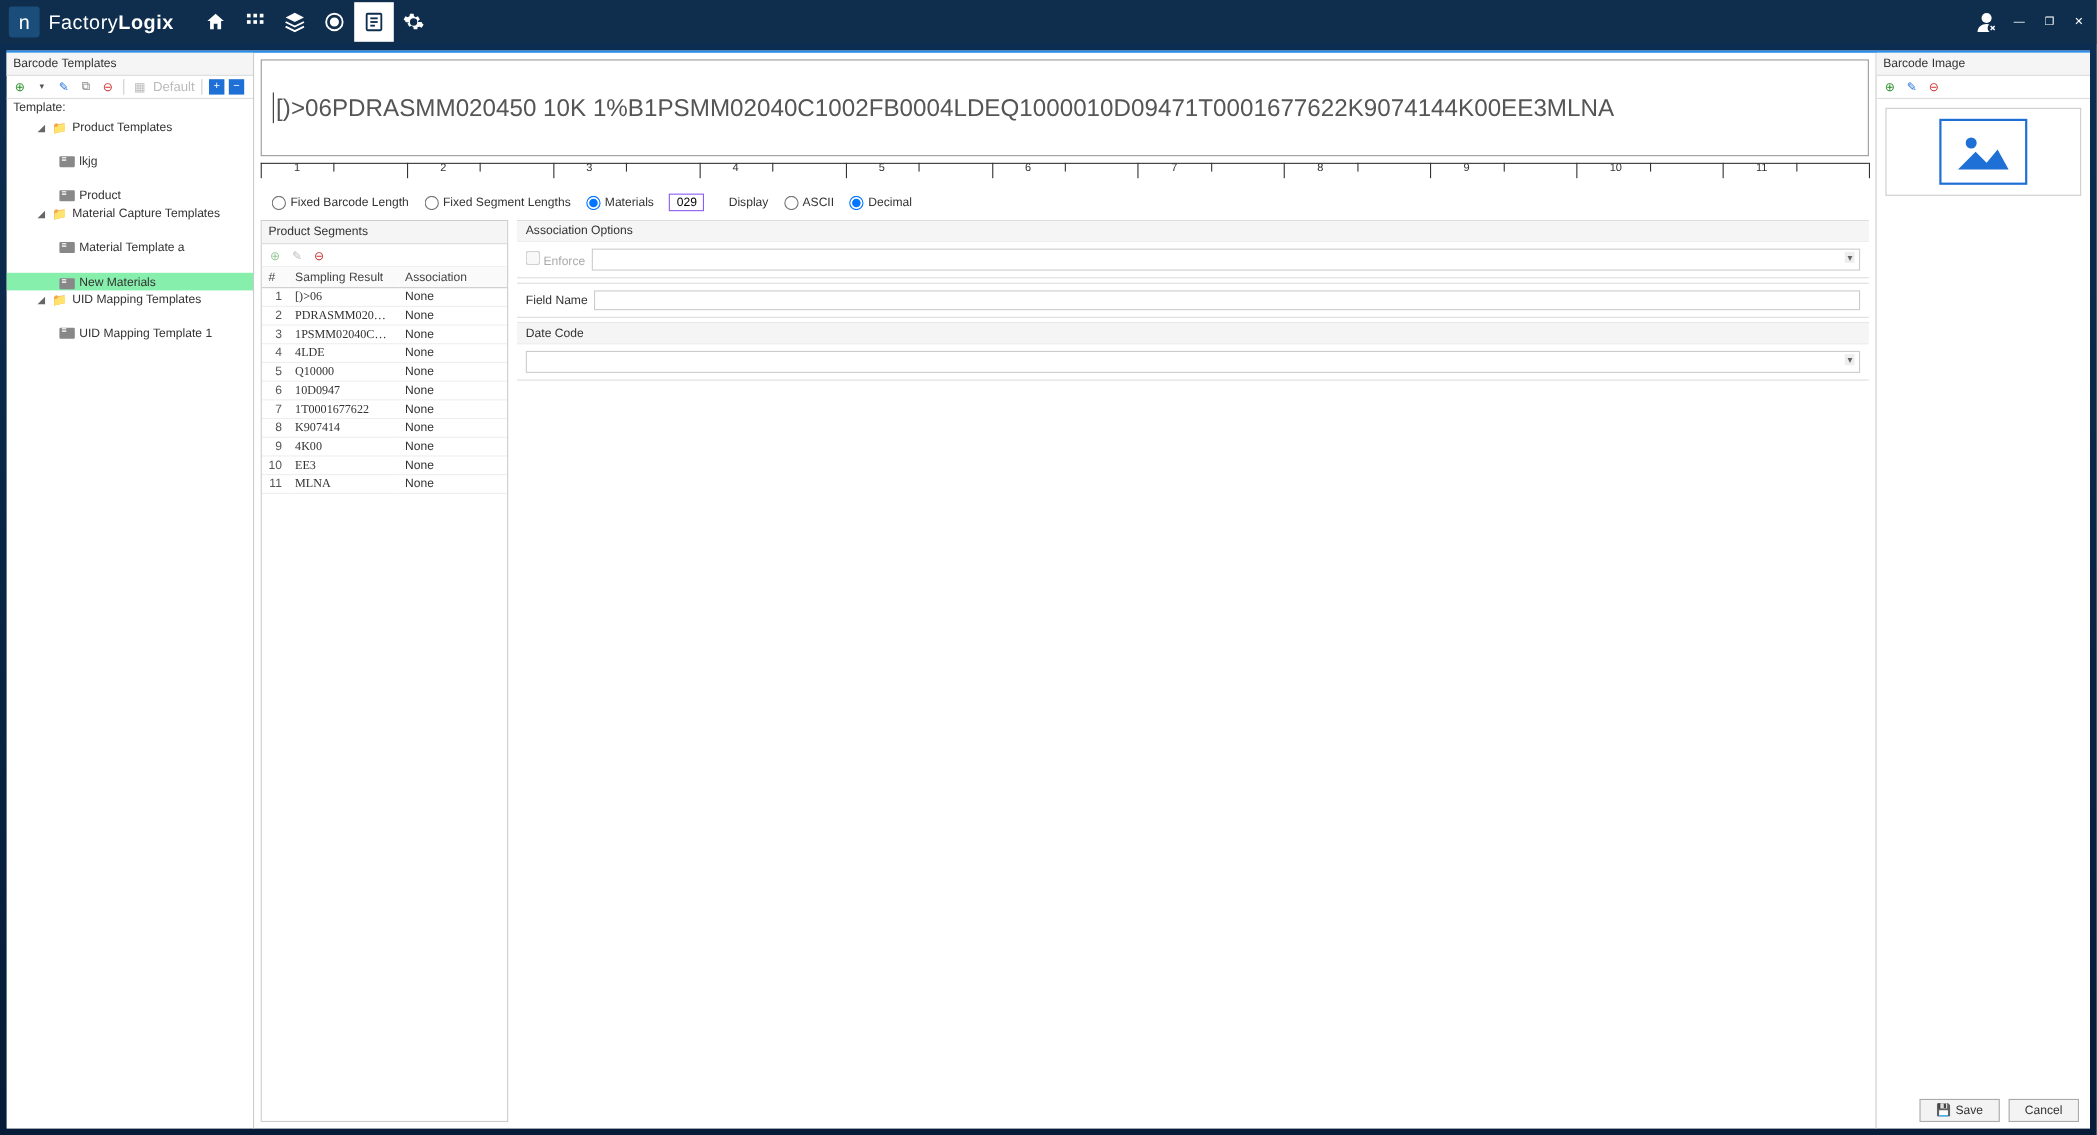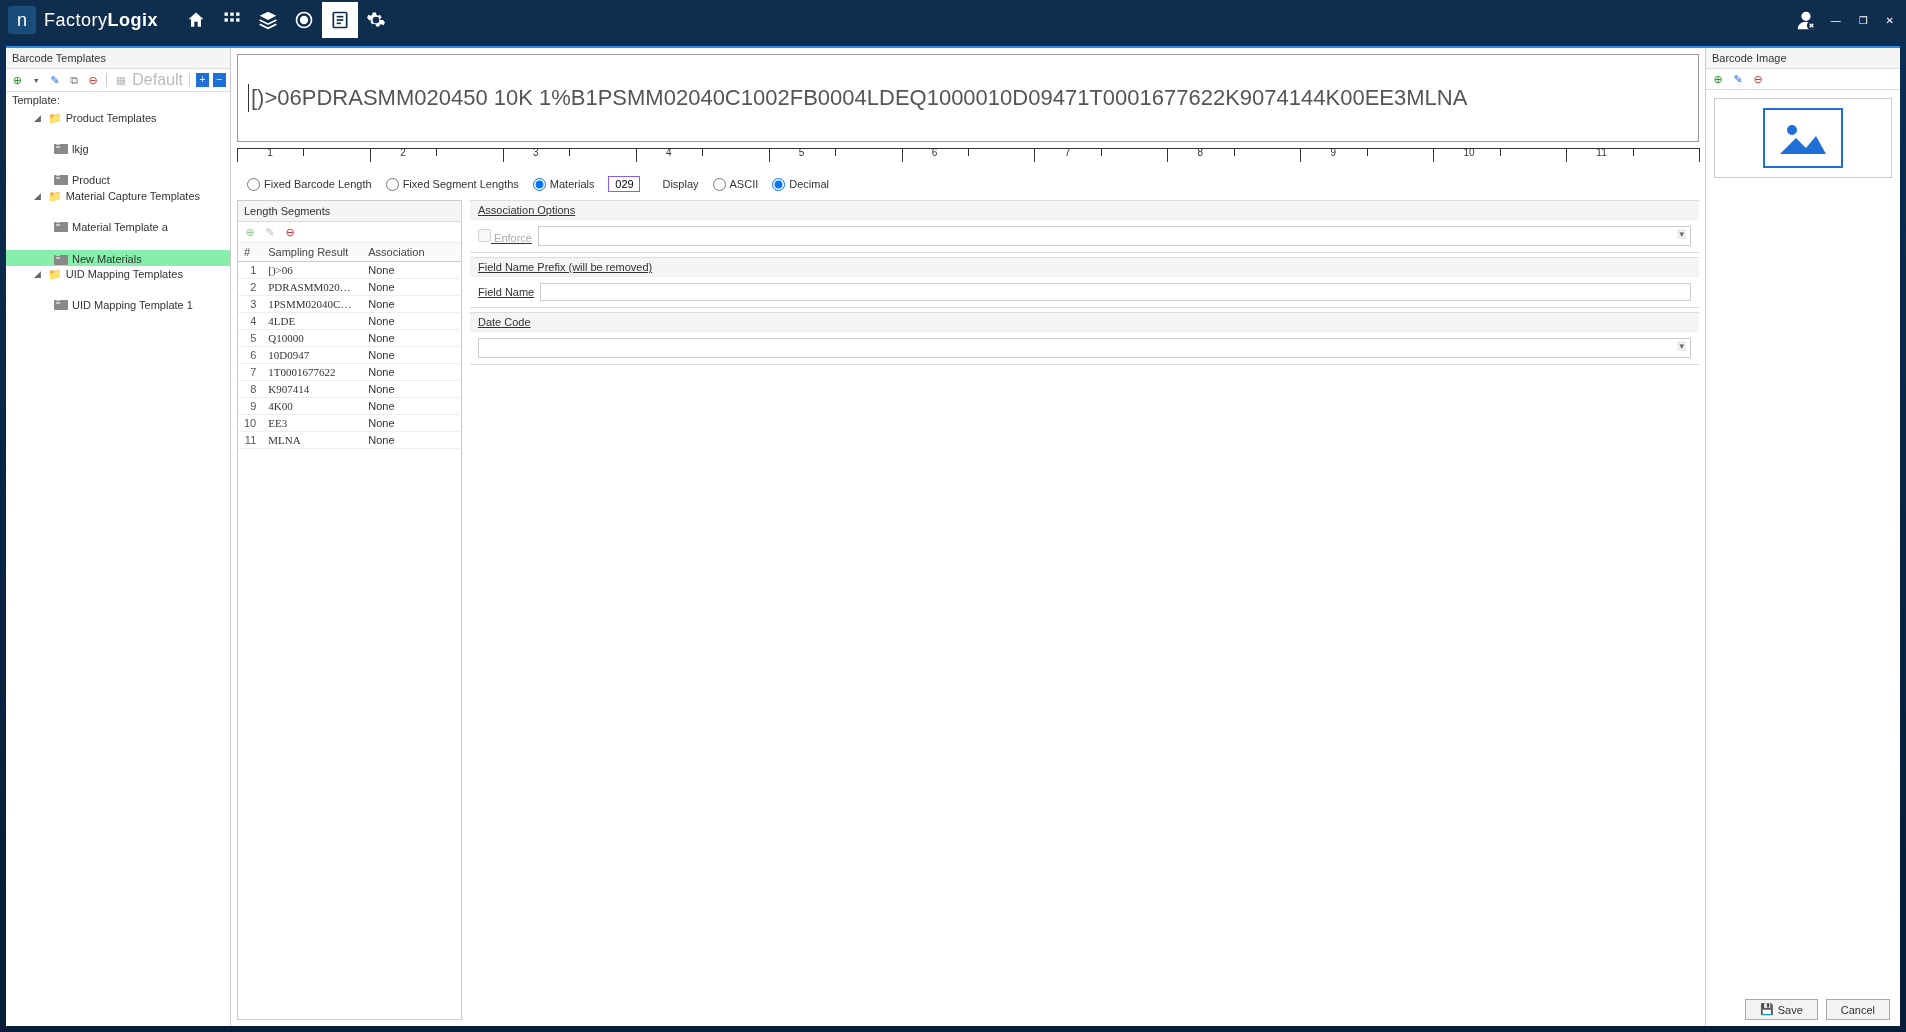--- a/index.html
+++ b/index.html
@@ -62,21 +62,21 @@
 .seg-toolbar { padding:2px 4px; border-bottom:1px solid #eee; display:flex; gap:4px; }
 .seg-table { flex:1; overflow:auto; }
 .seg-table table { width:100%; border-collapse: collapse; font-size:11px; }
 .seg-table th { text-align:left; padding:3px 6px; border-bottom:1px solid #ccc; background:#fafafa; font-weight:normal; color:#444; }
 .seg-table td { padding:2px 6px; border-bottom:1px solid #eee; }
 .seg-table td.num { text-align:right; width:24px; color:#555; }
 .seg-table td.samp { width:100px; overflow:hidden; text-overflow:ellipsis; white-space:nowrap; max-width:100px;font-family:Liberation Serif, serif; }
 
 
 .right-opts { flex:1; display:flex; flex-direction:column; gap:0; }
-.opt-section { border:1px solid #ddd; border-left:none; border-right:none;text-decoration:underline; }
+.opt-section { border:1px solid #ddd; border-left:none; border-right:none; }
 .opt-head { background:#f5f5f5; padding:3px 8px; font-size:11px; border-bottom:1px solid #eee; }
 .opt-body { padding:6px 8px; display:flex; align-items:center; gap:6px; font-size:11px; }
 .opt-body input[type=text] { flex:1; border:1px solid #ccc; padding:2px 4px; font-size:11px; }
 .opt-body .dd { flex:1; border:1px solid #ccc; height:20px; background:#fff; position:relative; }
 .opt-body .dd::after { content:"▾"; position:absolute; right:4px; top:2px; font-size:9px; color:#666; background:#eee; padding:0 2px; }
 .enforce-cb { color:#aaa; }
 
 
 .right-panel { width:195px; border-left:1px solid #ccc; display:flex; flex-direction:column; }
 .image-placeholder { margin:10px auto; width:80px; height:60px; border:2px solid #1e6fd6; display:flex; align-items:center; justify-content:center; }
@@ -159,21 +159,21 @@
     <div class="left-panel">
       <div class="panel-header">Barcode Templates</div>
       <div class="toolbar">
         <span class="tb-btn" style="color:#2a8e2a">⊕</span>
         <span class="tb-btn" style="font-size:7px;color:#555">▼</span>
         <span class="tb-btn" style="color:#1e6fd6">✎</span>
         <span class="tb-btn" style="color:#888">⧉</span>
         <span class="tb-btn" style="color:#cc3333">⊖</span>
         <span class="tb-sep"></span>
         <span class="tb-btn tb-disabled">▦</span>
-        <span class="tb-disabled" style="font-size:16px">Default</span>
+        <span class="tb-disabled" style="font-size:12px">Default</span>
         <span class="tb-sep"></span>
         <span class="tb-btn" style="background:#1e6fd6;color:#fff;font-size:10px;width:14px;height:14px;line-height:14px;text-align:center">+</span>
         <span class="tb-btn" style="background:#1e6fd6;color:#fff;font-size:10px;width:14px;height:14px;line-height:14px;text-align:center">−</span>
       </div>
       <div class="template-label">Template:</div>
       <div class="tree" id="tree">
           <div class="tree-node indent1">
             <span class="expander">◢</span>
             <span class="folder-icon">📁</span>
             <span>Product Templates</span>
@@ -274,21 +274,21 @@
           </label>
         <label>
             <input type="radio" name="disp" checked="" style=""> 
             <span>Decimal</span>
           </label>
       </div>
 
       <div class="lower">
 
         <div class="segments-panel">
-          <div class="panel-header" style="border-top:none">Length Segments</div>
+          <div class="panel-header" style="border-top:none">Product Segments</div>
           <div class="seg-toolbar">
             <span class="tb-btn tb-disabled" style="color:#9c9">⊕</span>
             <span class="tb-btn tb-disabled" style="color:#bbb">✎</span>
             <span class="tb-btn" style="color:#cc3333">⊖</span>
           </div>
           <div class="seg-table">
             <table>
               <thead>
                   <tr>
                 <th>#</th>
@@ -359,21 +359,20 @@
 
         <div class="right-opts">
           <div class="opt-section">
             <div class="opt-head">Association Options</div>
             <div class="opt-body">
               <label class="enforce-cb"><input type="checkbox" disabled="" style=""> <span>Enforce</span></label>
               <div class="dd"></div>
             </div>
           </div>
           <div class="opt-section" style="margin-top:4px">
-            <div class="opt-head">Field Name Prefix (will be removed)</div>
             <div class="opt-body">
               <span>Field Name</span>
               <input type="text" style="">
             </div>
           </div>
           <div class="opt-section" style="margin-top:4px">
             <div class="opt-head">Date Code</div>
             <div class="opt-body">
               <div class="dd"></div>
             </div>

